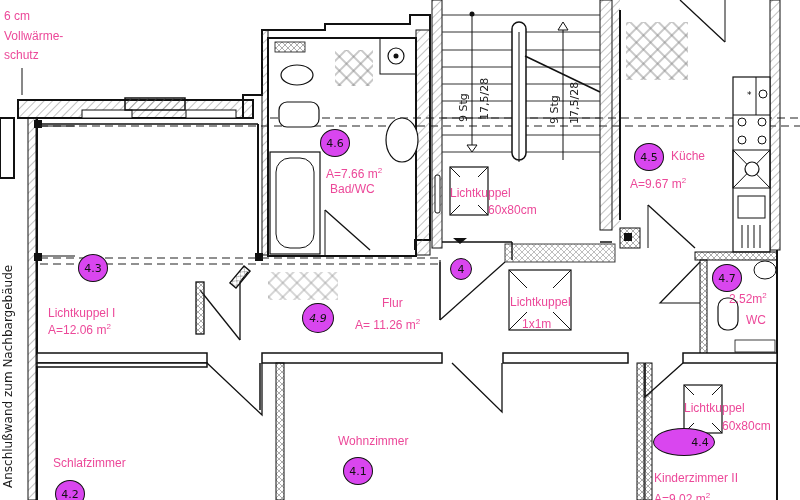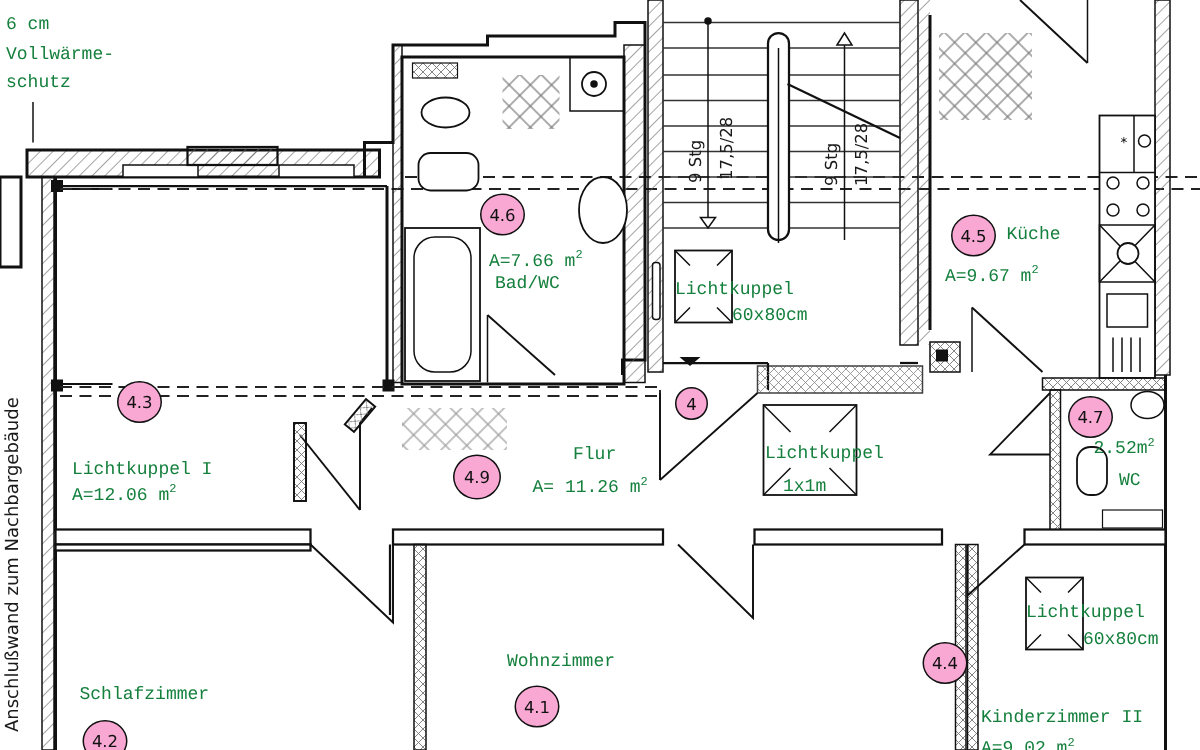--- a/index.html
+++ b/index.html
@@ -1,24 +1,24 @@
 <!DOCTYPE html>
 <html><head>
 <meta charset="utf-8">
 <style>
   html, body { margin: 0; padding: 0; background: #ffffff; }
   body { width: 800px; height: 500px; overflow: hidden; position: relative;
          font-family: "DejaVu Sans", sans-serif; color: #111; }
   svg.plan { position: absolute; left: 0; top: 0; }
-  .lbl { position: absolute; font-family: Liberation Mono, monospace; font-size: 12px;
-         color: #15803d; white-space: nowrap; line-height: 1; }
+  .lbl { position: absolute; font-family: Liberation Sans, sans-serif; font-size: 12px;
+         color: #ec4899; white-space: nowrap; line-height: 1; }
   .lbl sup { font-size: 8px; }
   .tag { position: absolute; border: 1.5px solid #111; border-radius: 50%;
          font-family: "DejaVu Sans", sans-serif; font-size: 11px; color: #111;
-         display: flex; align-items: center; justify-content: center; background: #f9a8d4; }
+         display: flex; align-items: center; justify-content: center; background: #d946ef; }
   .vert { position: absolute; transform-origin: left top; transform: rotate(-90deg);
           font-size: 12px; white-space: nowrap; color: #1a1a1a; }
   .stair-txt { position: absolute; transform-origin: left top; transform: rotate(-90deg);
                font-size: 11px; white-space: nowrap; color: #1a1a1a; }
 </style>
 </head>
 <body>
 
 <svg class="plan" width="800" height="500" viewBox="0 0 800 500" xmlns="http://www.w3.org/2000/svg">
   <defs>
@@ -229,29 +229,29 @@
 <div class="lbl" style="left:330px; top:183px;">Bad/WC</div>
 
 <div class="tag" style="left:634px; top:143px; width:28px; height:26px;text-align:right;">4.5</div>
 <div class="lbl" style="left:671px; top:150px;">Küche</div>
 <div class="lbl" style="left:630px; top:177px;text-align:right;"><span>A=9.67 m</span><sup>2</sup></div>
 
 <div class="tag" style="left:78px; top:254px; width:28px; height:26px;">4.3</div>
 <div class="lbl" style="left:48px; top:307px;">Lichtkuppel I</div>
 <div class="lbl" style="left:48px; top:323px;"><span>A=12.06 m</span><sup>2</sup></div>
 
-<div class="tag" style="left:302px; top:303px; width:30px; height:28px;">4.9</div>
+<div class="tag" style="left:302px; top:303px; width:30px; height:28px;font-style:italic;">4.9</div>
 <div class="lbl" style="left:355px; top:297px;margin-left:27px;">Flur</div>
 <div class="lbl" style="left:355px; top:318px;"><span>A= 11.26 m</span><sup>2</sup></div>
 
 <div class="tag" style="left:712px; top:264px; width:28px; height:26px;">4.7</div>
 <div class="lbl" style="left:729px; top:292px;"><span>2.52m</span><sup>2</sup></div>
 <div class="lbl" style="left:746px; top:314px;">WC</div>
 
 <div class="lbl" style="left:338px; top:435px;">Wohnzimmer</div>
 <div class="tag" style="left:343px; top:457px; width:28px; height:26px;">4.1</div>
 
 <div class="lbl" style="left:53px; top:457px;text-align:center;">Schlafzimmer</div>
 <div class="tag" style="left:55px; top:480px; width:28px; height:26px;">4.2</div>
 
-<div class="tag" style="left:615px; top:428px; width:28px; height:26px;">4.4</div>
+<div class="tag" style="left:653px; top:428px; width:28px; height:26px;padding-left:32px;">4.4</div>
 <div class="lbl" style="left:654px; top:472px;">Kinderzimmer II</div>
 <div class="lbl" style="left:654px; top:492px;"><span>A=9.02 m</span><sup>2</sup></div>
 
 </body></html>

